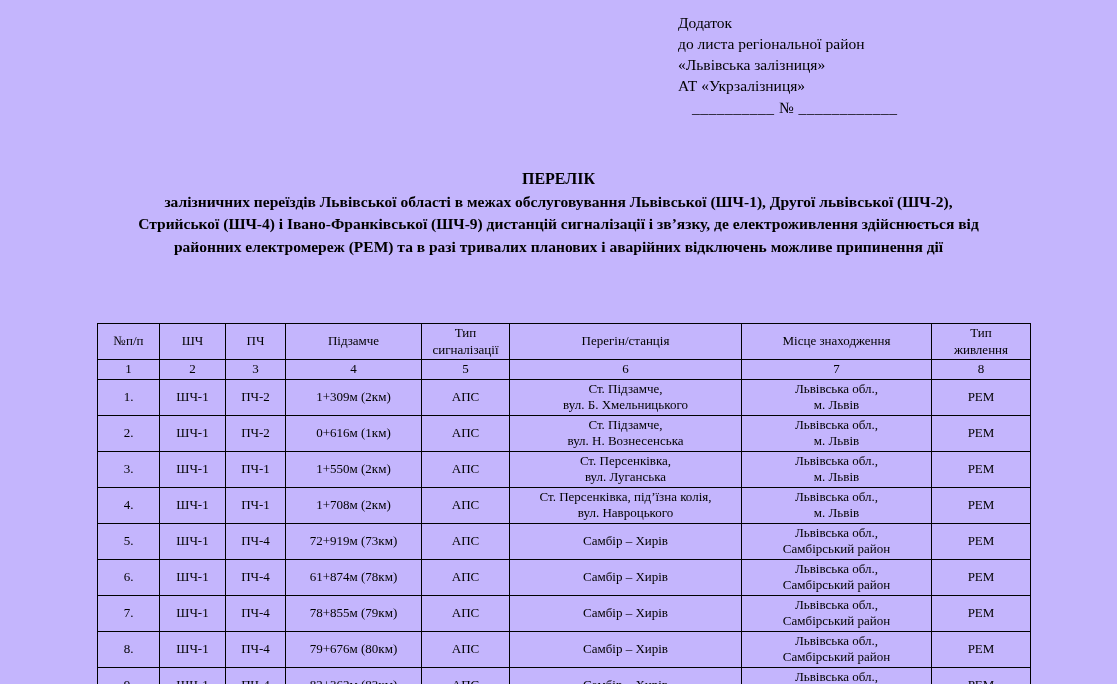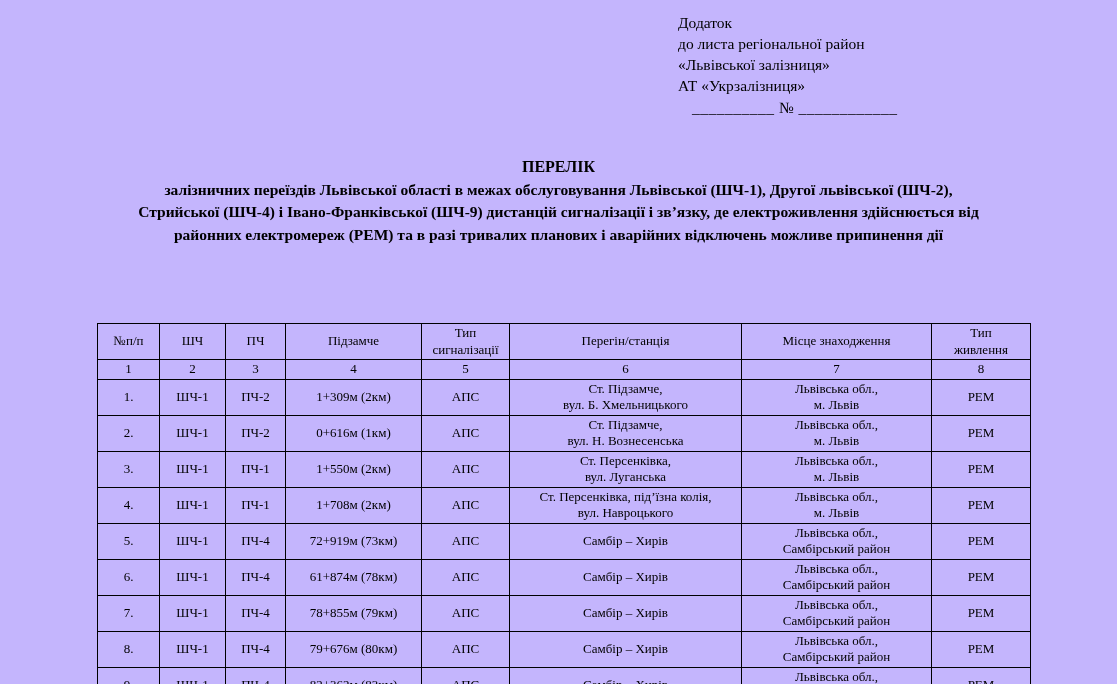--- a/index.html
+++ b/index.html
@@ -26,21 +26,21 @@
     line-height: 21px;
     white-space: nowrap;
   }
   .annex-number {
     margin-top: 1px;
     letter-spacing: 0.5px;
     margin-left: 14px;
   }
   .title-wrap {
     position: absolute;
-    top: 156px;
+    top: 168px;
     left: 0;
     width: 1117px;
     text-align: center;
     font-weight: bold;
     font-size: 15.5px;
     line-height: 22.5px;
   }
   .title-heading {
     font-size: 16px;
   }
@@ -74,21 +74,21 @@
   }
 </style>
 </head>
 <body>
 
 <div class="page">
 
   <div class="annex">
     <div>Додаток</div>
     <div>до листа регіональної район</div>
-    <div>«Львівської залізниця»</div>
+    <div>«Львівська залізниця»</div>
     <div>АТ «Укрзалізниця»</div>
     <div class="annex-number">__________ № ____________</div>
   </div>
 
   <div class="title-wrap">
     <div class="title-heading">ПЕРЕЛІК</div>
     <div>залізничних переїздів Львівської області в межах обслуговування Львівської (ШЧ-1), Другої львівської (ШЧ-2),</div>
     <div>Стрийської (ШЧ-4) і Івано-Франківської (ШЧ-9) дистанцій сигналізації і зв’язку, де електроживлення здійснюється від</div>
     <div>районних електромереж (РЕМ) та в разі тривалих планових і аварійних відключень можливе припинення дії</div>
   </div>

